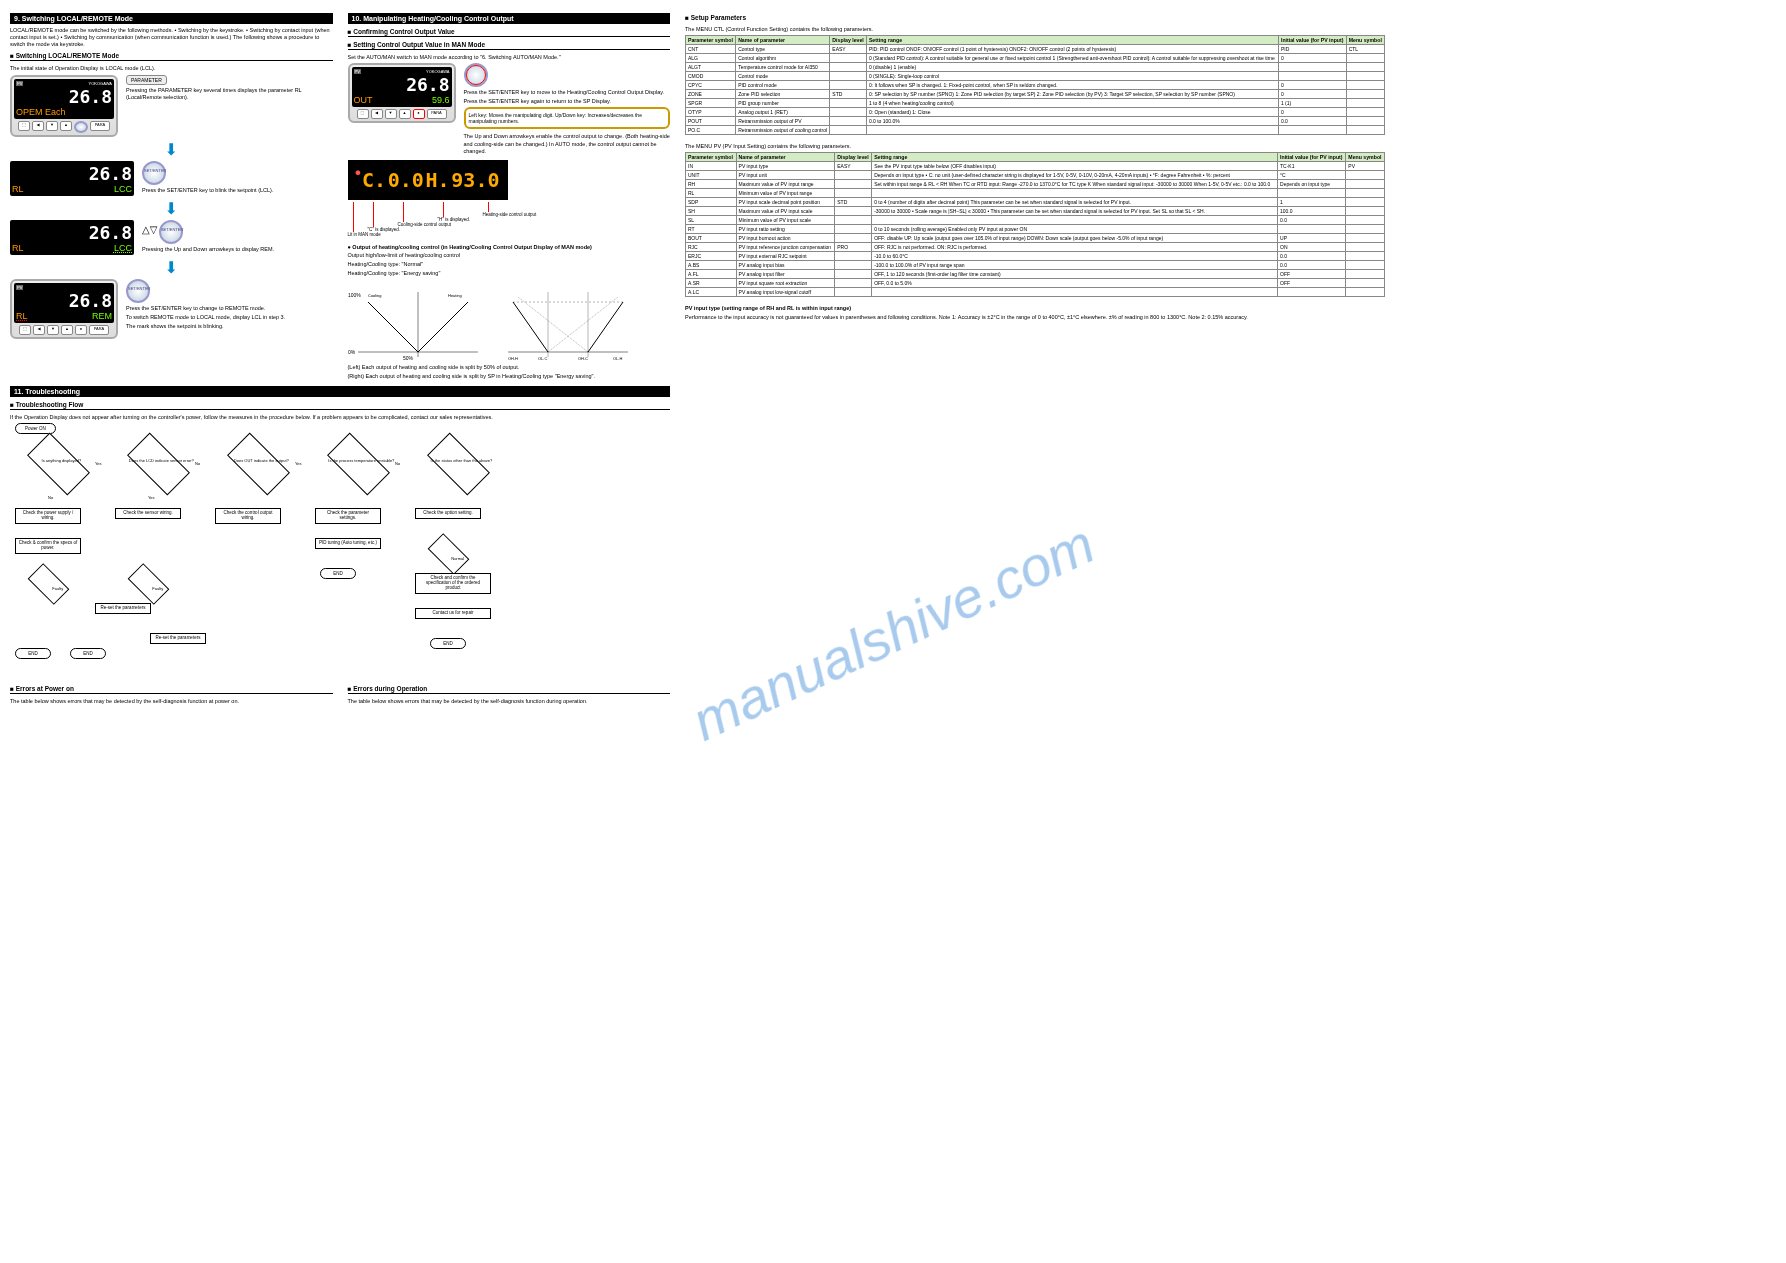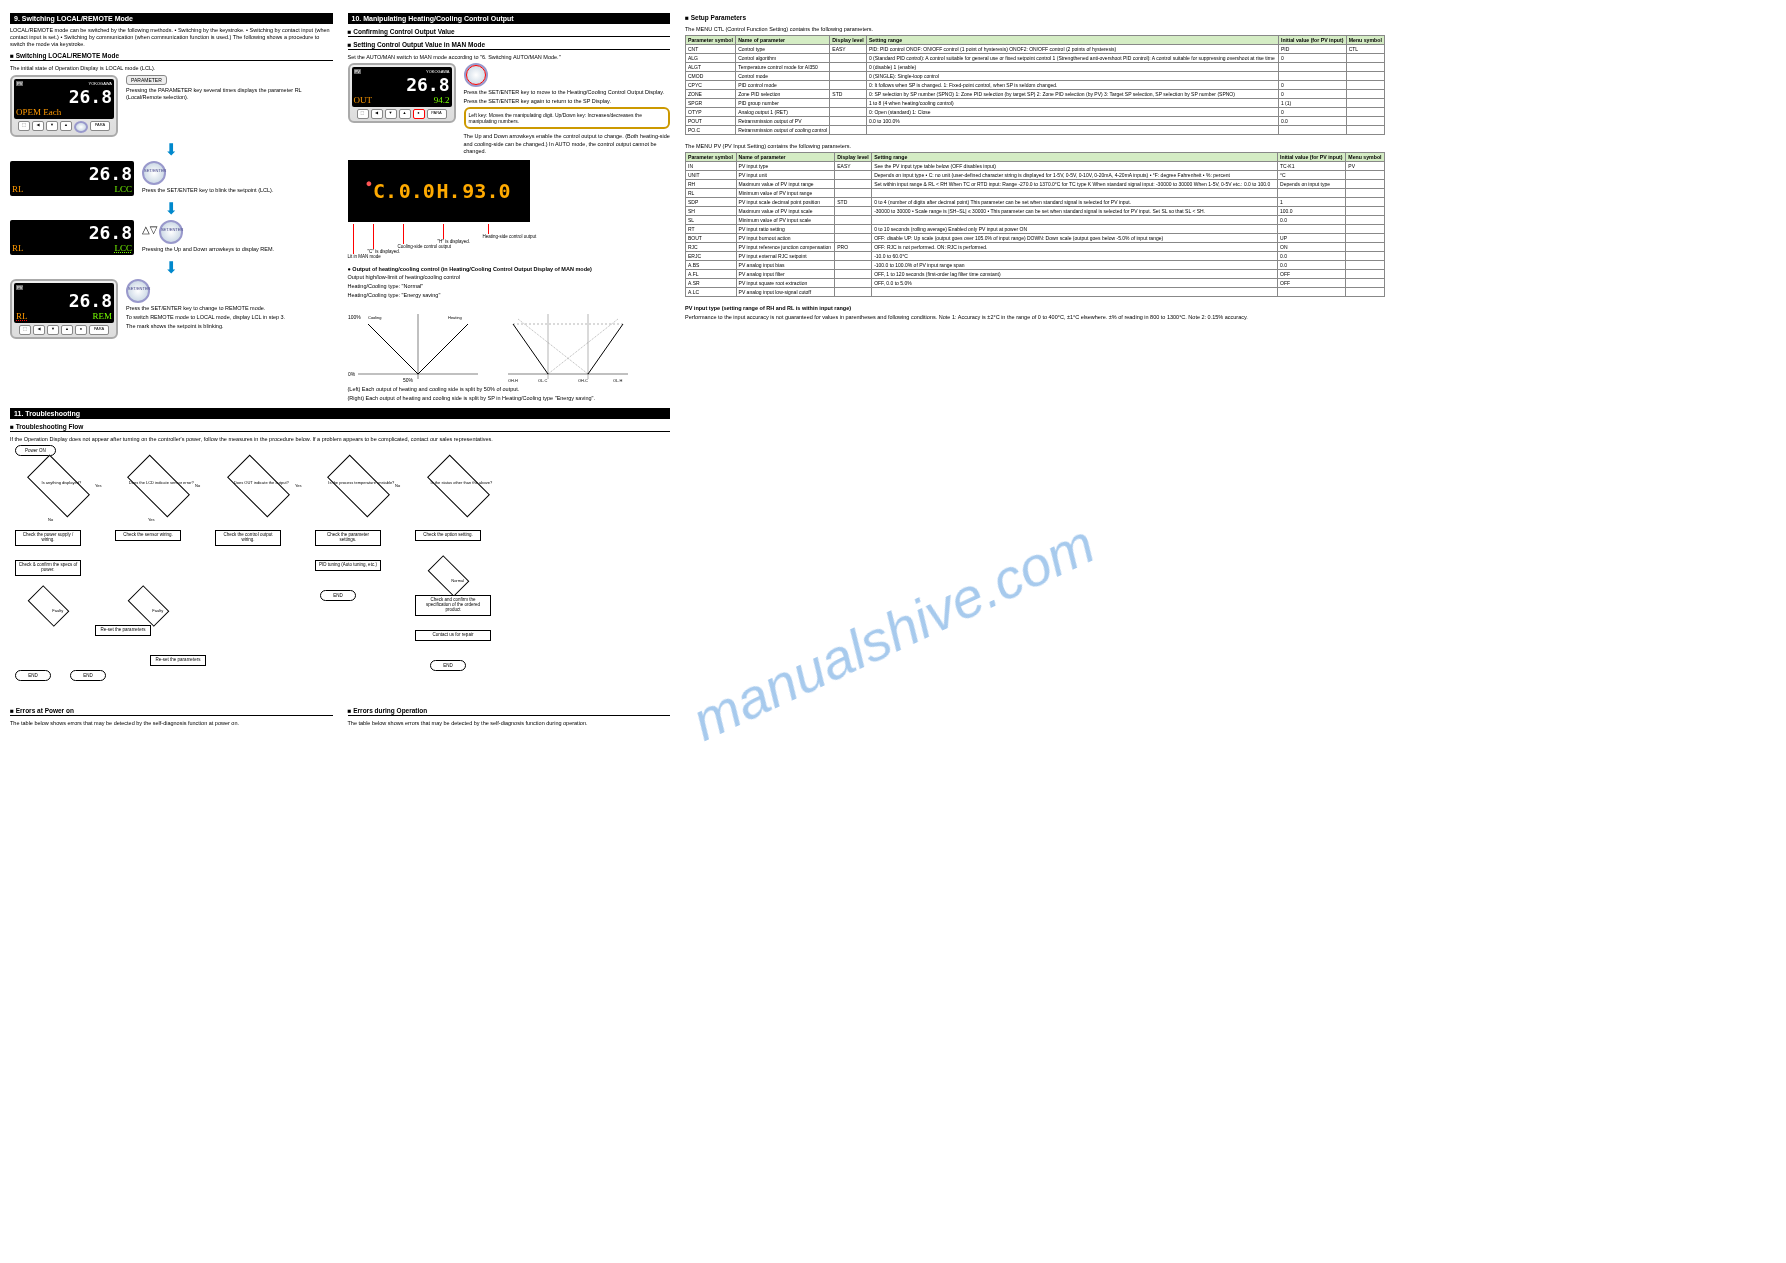--- a/index.html
+++ b/index.html
@@ -10,32 +10,32 @@
 .sub-hdr{font-weight:bold;border-bottom:1px solid #000;margin:4px 0;padding-bottom:1px;font-size:6.5px}
 .txt{font-size:5.5px;line-height:1.3;margin:2px 0}
 table.ptable{border-collapse:collapse;width:100%;margin-bottom:8px}
 table.ptable th{background:#d4ecc4;font-size:5.2px;border:1px solid #888;padding:1px 2px;font-weight:bold;text-align:left}
 table.ptable td{border:1px solid #888;font-size:5px;padding:1px 2px;vertical-align:top;line-height:1.2}
 .device{display:inline-block;width:100px;border:2px solid #aaa;border-radius:6px;background:linear-gradient(#eee,#ddd);padding:2px}
 .lcd{background:#000;padding:2px;border-radius:2px;margin-bottom:2px}
 .pv-line{display:flex;justify-content:space-between;align-items:center}
 .pv-lbl{color:#fff;font-size:4px;background:#666;padding:0 1px}
 .pv-num{color:#fff;font-family:monospace;font-size:18px;font-weight:bold;text-align:right}
-.sp-line{display:flex;justify-content:space-between;font-family:Liberation Serif, serif;font-size:9px}
+.sp-line{display:flex;justify-content:space-between;font-family:Liberation Sans, sans-serif;font-size:9px}
 .orange{color:#f90}
 .green{color:#7f0}
 .btn-row{display:flex;gap:2px;justify-content:center;margin-top:2px}
 .tiny-btn{width:10px;height:8px;border:1px solid #888;border-radius:2px;background:#fff;font-size:4px;text-align:center;line-height:6px}
 .mini-lcd{display:inline-block;width:120px;background:#000;padding:2px;border-radius:2px}
 .set-btn{display:inline-block;width:20px;height:20px;border-radius:50%;background:radial-gradient(#fff,#bcd);border:2px solid #99c;font-size:4px;text-align:center;line-height:16px;color:#448;vertical-align:middle}
 .param-btn{display:inline-block;padding:1px 4px;border:1px solid #888;border-radius:3px;font-size:5px;background:#eee}
 .arrow-down{color:#08c;font-size:16px;text-align:center;margin:2px}
 .red-ring{position:relative;display:inline-block}
 .red-ring::after{content:'';position:absolute;border:1px solid red;border-radius:50%;width:18px;height:18px;left:0;top:0}
-.bar-display{background:#000;padding:19px;display:inline-block}
+.bar-display{background:#000;padding:8px;display:inline-block}
 .bar-seg{color:#fa0;font-family:monospace;font-size:20px;font-weight:bold}
 .flowchart{position:relative;font-size:5px}
 .fbox{border:1px solid #000;padding:2px;text-align:center;position:absolute;background:#fff;font-size:4.5px;line-height:1.1}
 .fdiamond{border:1px solid #000;width:55px;height:30px;transform:rotate(45deg);position:absolute;background:#fff}
 .fdiamond span{transform:rotate(-45deg);display:block;font-size:4px;width:70px;position:relative;left:-8px;top:8px;text-align:center}
 .fround{border:1px solid #000;border-radius:8px;padding:2px;text-align:center;position:absolute;font-size:4.5px;background:#fff}
 .cols{display:flex;gap:15px}
 .col{flex:1}
 .note-box{border:2px solid #c90;border-radius:6px;padding:3px;font-size:5px;line-height:1.2}
 .ohc-graph{display:inline-block;width:140px;height:80px}
@@ -165,21 +165,21 @@
       <div class="step-row">
         <div class="device">
           <div class="lcd">
             <div class="pv-line">
                   <span class="pv-lbl">PV</span>
                   <span style="color:#fff;font-size:4px">YOKOGAWA</span>
                 </div>
             <div class="pv-num">26.8</div>
             <div class="sp-line">
                   <span class="orange">OUT</span>
-                  <span class="green">94.2</span>
+                  <span class="green">59.6</span>
                 </div>
           </div>
           <div class="btn-row">
                 <span class="tiny-btn">⬚</span>
                 <span class="tiny-btn">◀</span>
                 <span class="tiny-btn">▼</span>
                 <span class="tiny-btn">▲</span>
                 <span class="tiny-btn" style="border:1px solid red">●</span>
                 <span class="tiny-btn" style="width:18px">PARA</span>
               </div>

